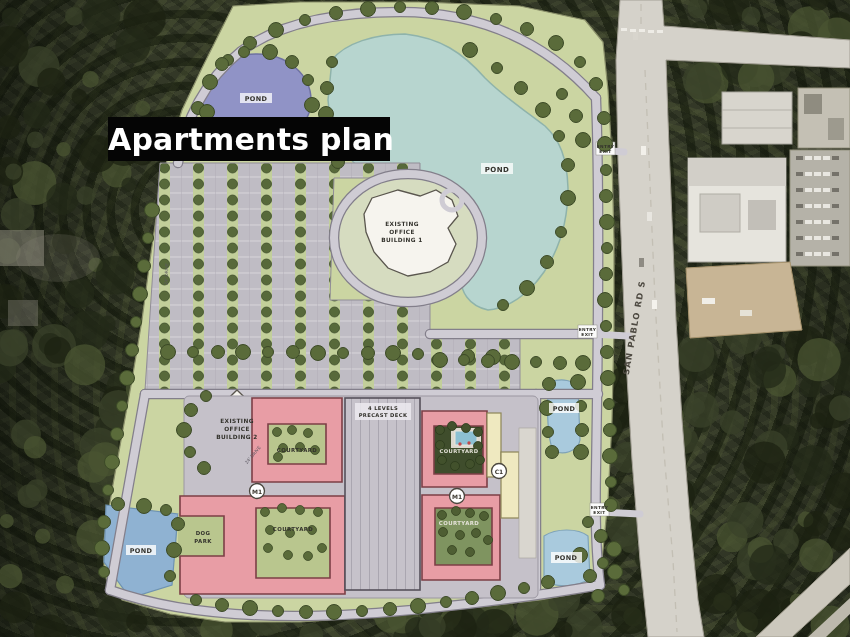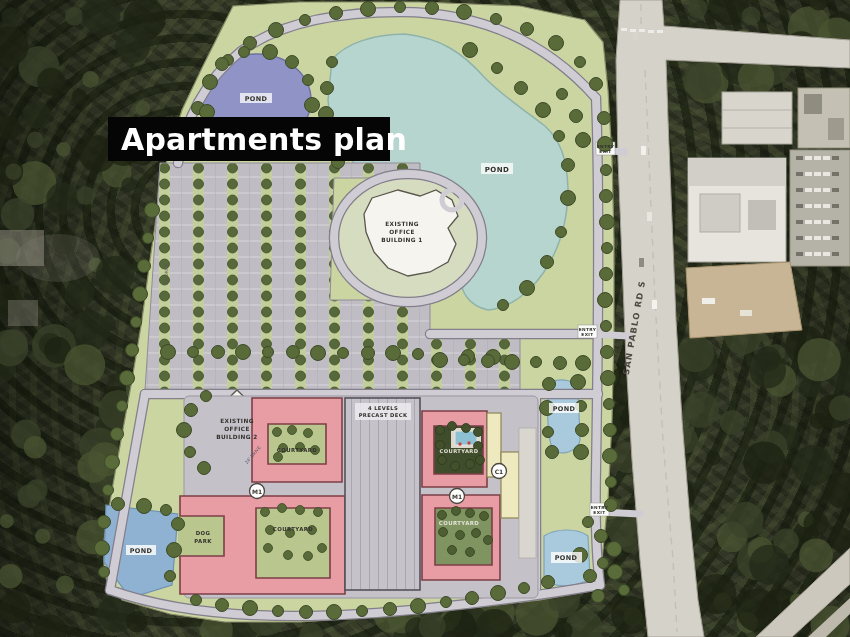--- a/index.html
+++ b/index.html
@@ -9,21 +9,21 @@
     background-image:
       repeating-radial-gradient(circle at 22% 33%, rgba(18,24,10,.55) 0 8px, transparent 9px 24px),
       repeating-radial-gradient(circle at 71% 62%, rgba(88,98,58,.30) 0 6px, transparent 7px 21px),
       repeating-linear-gradient(37deg, rgba(12,17,8,.28) 0 5px, transparent 5px 13px),
       repeating-linear-gradient(-24deg, rgba(100,110,72,.16) 0 4px, transparent 4px 12px);
   }
   .aerial::after{content:"";position:absolute;inset:0;
     background:linear-gradient(90deg,rgba(8,11,6,.45),transparent 18%,transparent 82%,rgba(8,11,6,.25));}
   svg.plan{position:absolute;inset:0;}
   .banner{position:absolute;left:108px;top:117px;width:282px;height:44px;
-    background:#050505;display:flex;align-items:center;padding-left:13px;box-sizing:border-box;}
+    background:#050505;display:flex;align-items:center;box-sizing:border-box;}
   .banner span{color:#ffffff;font-weight:800;font-size:30px;letter-spacing:.2px;white-space:nowrap;}
   text{font-family:"DejaVu Sans","Liberation Sans",sans-serif;}
   .lbl{fill:#33322c;font-weight:bold;letter-spacing:.4px;}
   .lbl-light{fill:#e4e2d8;font-weight:bold;letter-spacing:.4px;}
   .badge-t{fill:#3a362e;font-weight:bold;}
 </style>
 </head>
 <body>
 
 <div class="stage">

